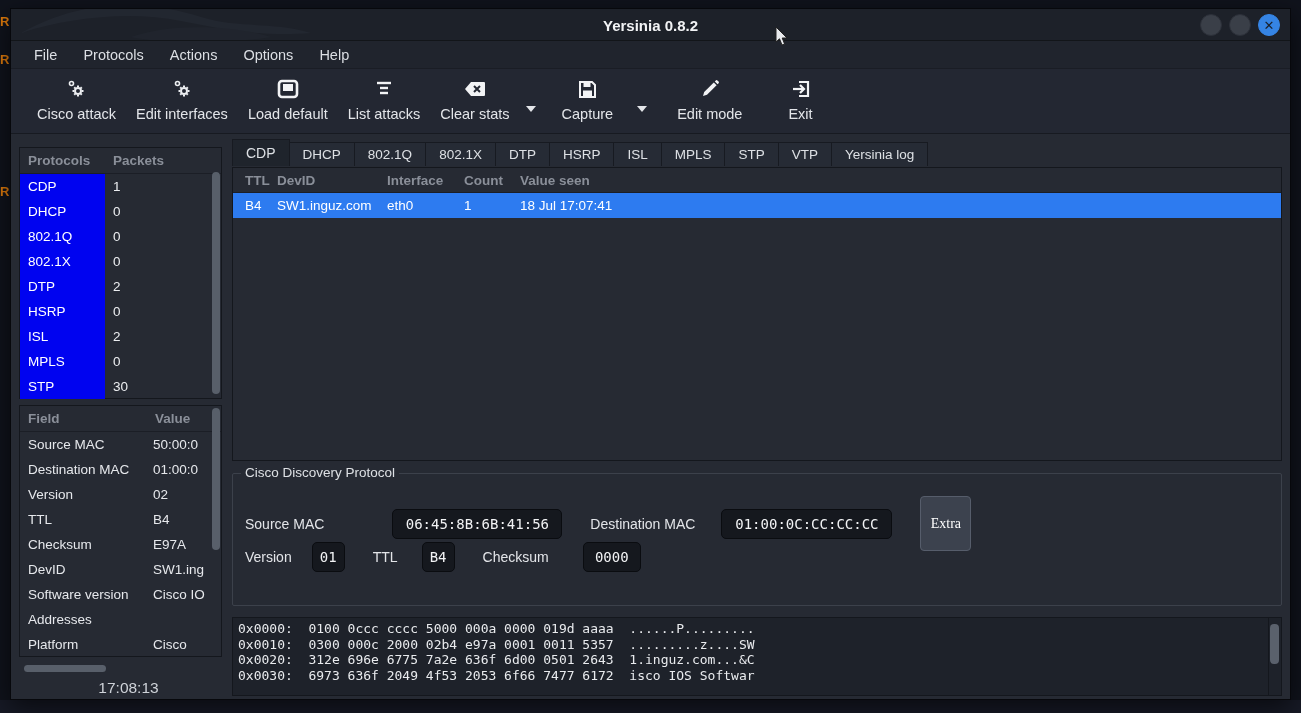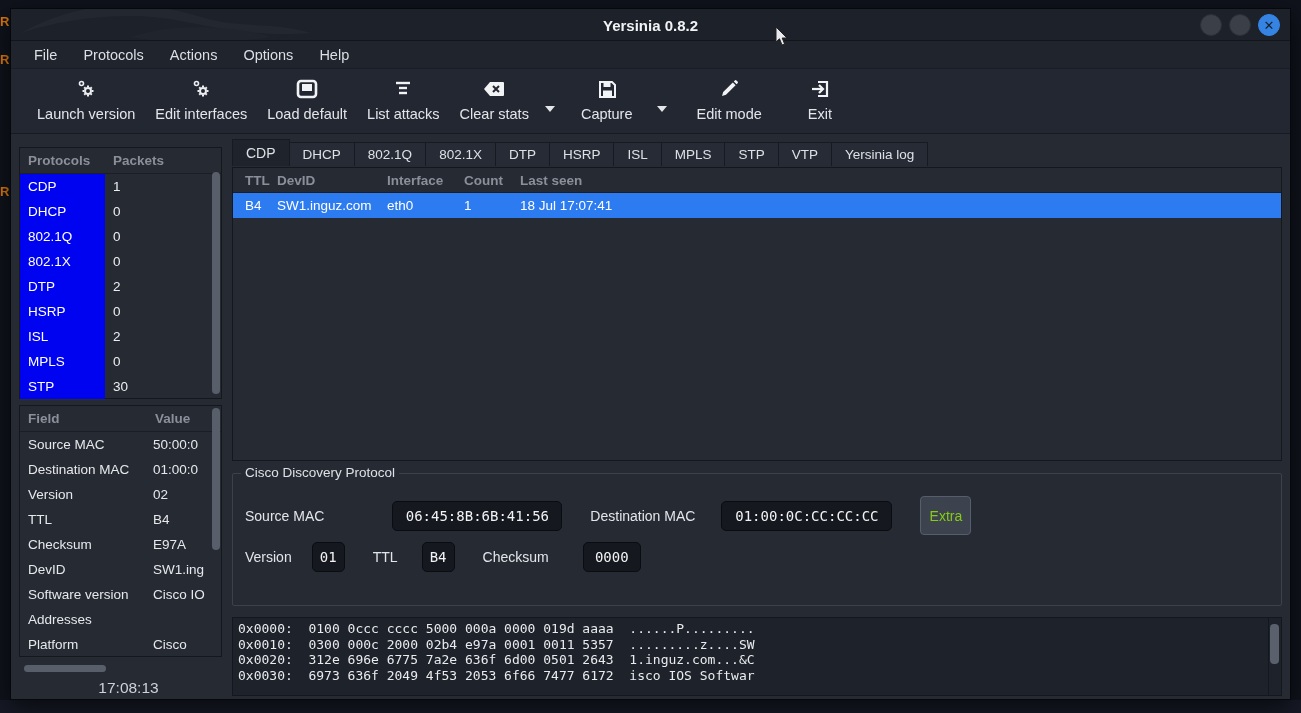--- a/index.html
+++ b/index.html
@@ -129,23 +129,23 @@
   }
   .cdp-row1 { position:absolute; left:12px; top:22px; display:flex; align-items:center; }
   .cdp-row2 { position:absolute; left:12px; top:68px; display:flex; align-items:center; }
   .cdp-label { font-size:14px; color:#e3e5e9; white-space:nowrap; }
   .cdp-input {
     background:#15181e; border:1px solid #0a0c10; border-radius:5px;
     color:#f2f3f5; font-family:"DejaVu Sans Mono","Liberation Mono",monospace;
     font-size:14px; height:30px; text-align:center; outline:none;
   }
   .btn-extra {
-    height:39px; width:51px; background:#3c424e; border:1px solid #565d6b;
-    border-radius:4px; color:#84cc16; font-size:14px;
-    font-family:Liberation Sans, sans-serif;
+    height:55px; width:51px; background:#3c424e; border:1px solid #565d6b;
+    border-radius:4px; color:#ffffff; font-size:14px;
+    font-family:Liberation Serif, serif;
   }
 
   .hex-panel {
     position:absolute; left:0; top:478px; width:100%; height:79px;
     background:#1e222a; border:1px solid #14171d; overflow:hidden;
   }
   .hex-line {
     white-space:pre; font-family:"DejaVu Sans Mono","Liberation Mono",monospace;
     font-size:13px; line-height:15.5px; color:#e9ebee; padding-left:5px;
   }
@@ -208,21 +208,21 @@
                 <line x1="16" y1="12" x2="17.5" y2="12"></line>
                 <line x1="8.2" y1="8.2" x2="9.2" y2="9.2"></line>
                 <line x1="14.8" y1="14.8" x2="15.8" y2="15.8"></line>
                 <line x1="8.2" y1="15.8" x2="9.2" y2="14.8"></line>
                 <line x1="14.8" y1="9.2" x2="15.8" y2="8.2"></line>
               </g>
           <circle cx="5.5" cy="4.5" r="2" fill="none" stroke="#eceef1" stroke-width="1.6"></circle>
         </g>
           </svg>
       </span>
-      <span class="tlabel">Launch version</span>
+      <span class="tlabel">Cisco attack</span>
     </div>
 
     <div class="tool">
       <span class="ticon">
         <svg width="20" height="20" viewBox="0 0 20 20">
             <g fill="#eceef1">
           <circle cx="12" cy="12" r="3" fill="none" stroke="#eceef1" stroke-width="2"></circle>
           <g stroke="#eceef1" stroke-width="2">
                 <line x1="12" y1="6.5" x2="12" y2="8"></line>
                 <line x1="12" y1="16" x2="12" y2="17.5"></line>
@@ -428,21 +428,21 @@
         <div class="tab">Yersinia log</div>
         <div class="filler"></div>
       </div>
 
       <div class="pkt-panel">
         <div class="pkt-head">
           <span class="c-ttl">TTL</span>
           <span class="c-devid">DevID</span>
           <span class="c-iface">Interface</span>
           <span class="c-count">Count</span>
-          <span class="c-seen">Last seen</span>
+          <span class="c-seen">Value seen</span>
         </div>
         <div class="pkt-row">
           <span class="c-ttl">B4</span>
           <span class="c-devid">SW1.inguz.com</span>
           <span class="c-iface">eth0</span>
           <span class="c-count">1</span>
           <span class="c-seen">18 Jul 17:07:41</span>
         </div>
       </div>
 

